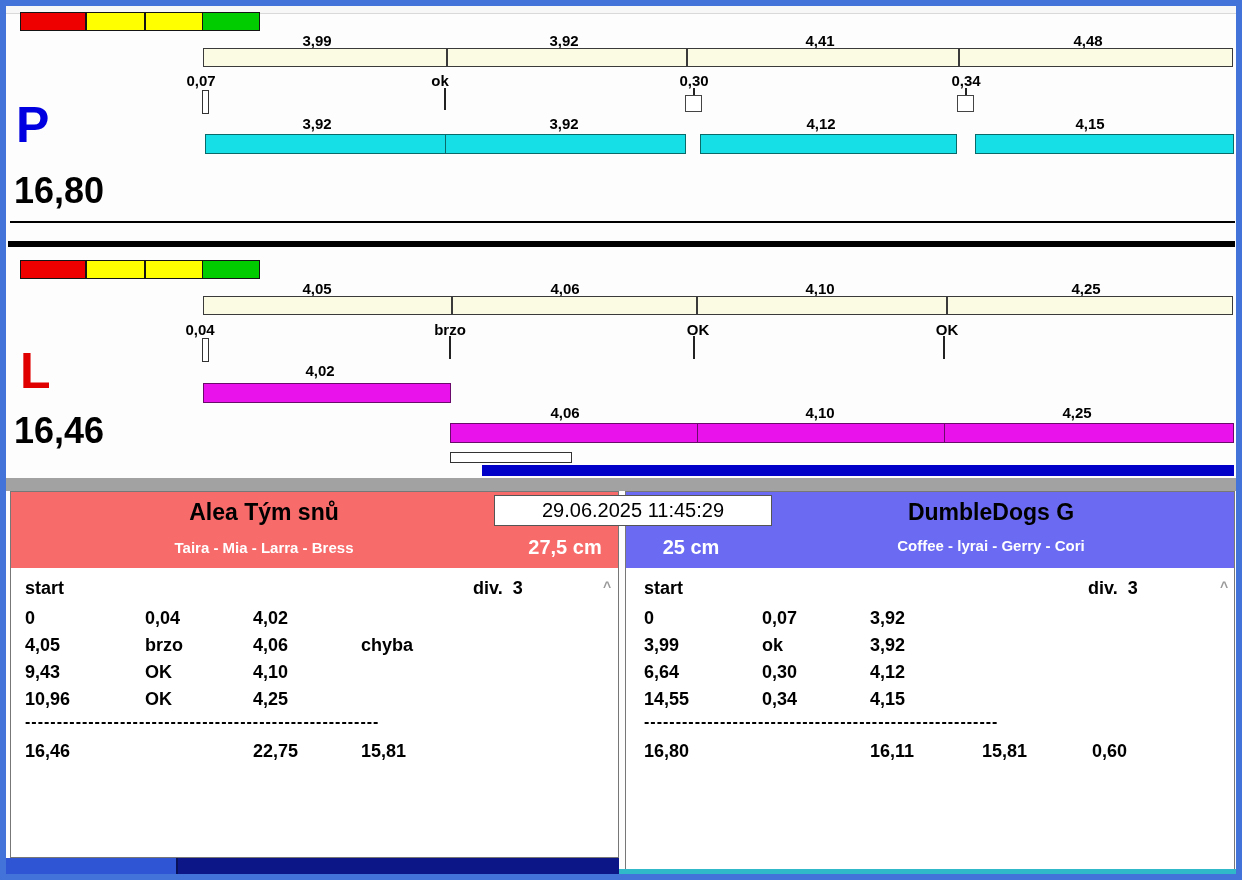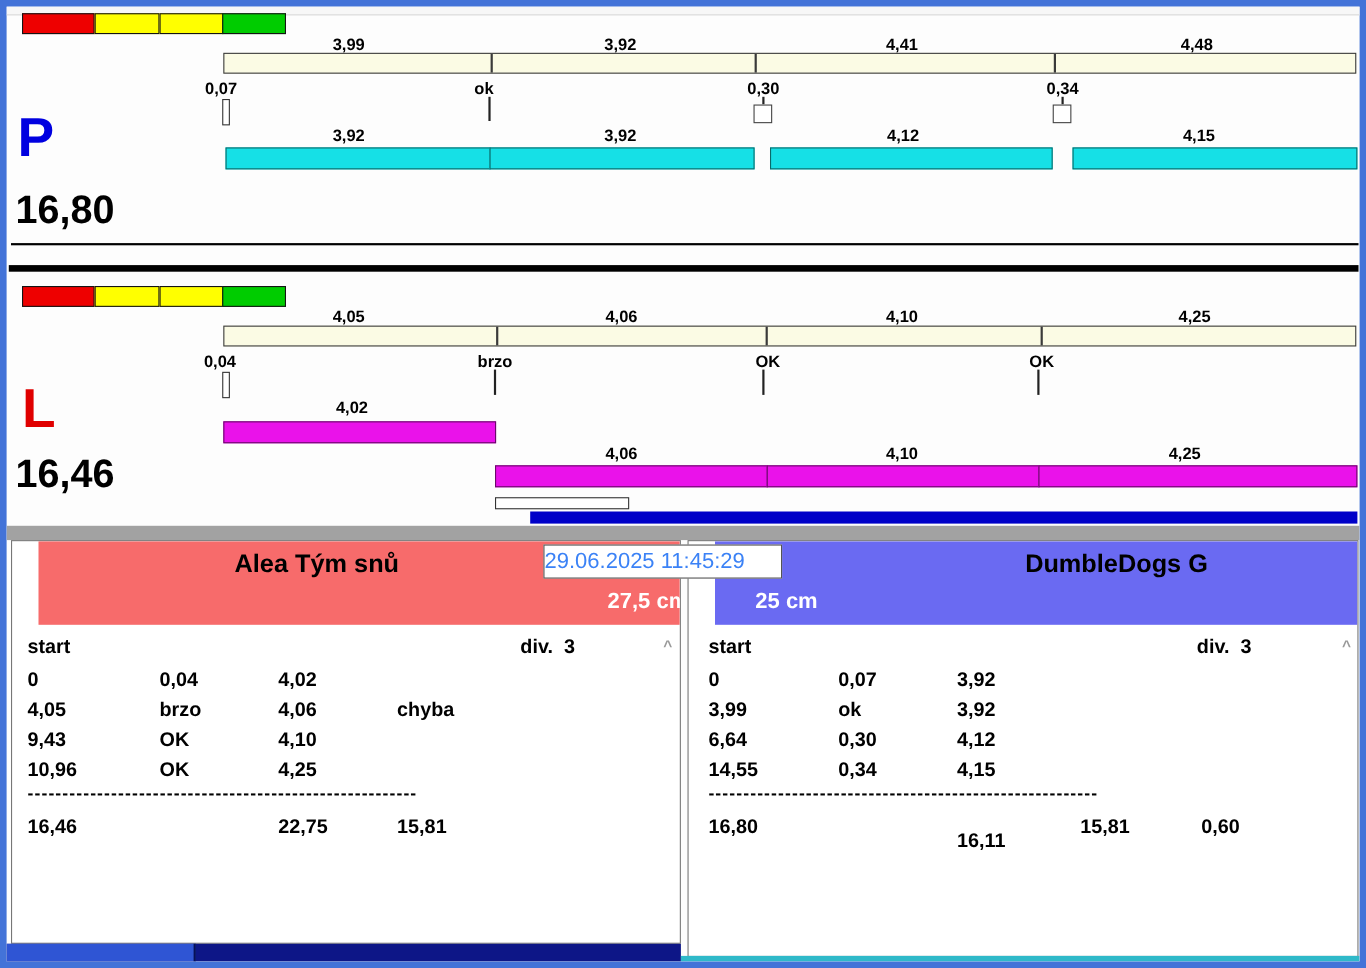--- a/index.html
+++ b/index.html
@@ -21,30 +21,30 @@
   .cyan-seg { position:absolute; height:20px; background:var(--cyan,#16e0e6); border:1px solid #0a6a6a; }
   .mag-seg { position:absolute; height:20px; background:var(--magenta,#ea12ea); border:1px solid #6a0a6a; }
   .tick { position:absolute; width:2px; background:#222; }
   .tick-hollow { position:absolute; width:7px; background:#fff; border:1px solid #333; }
   .checkbox { position:absolute; width:17px; height:17px; background:#fff; border:1px solid #444; }
   .big-letter { position:absolute; font-size:50px; font-weight:bold; line-height:1; }
   .total { position:absolute; font-size:36px; font-weight:bold; color:#000; line-height:1; }
   .thin-line { position:absolute; background:#000; }
   .gray-band { position:absolute; left:0; top:472px; width:1230px; height:13px; background:#a2a2a2; }
   .panel { position:absolute; background:#fff; border:1px solid #777; overflow:hidden; }
-  .phead { position:absolute; left:0; top:0; right:0; height:76px;margin-left:24px; }
+  .phead { position:absolute; left:0; top:0; right:0; height:76px; }
   .ptitle { position:absolute; font-size:23px; font-weight:bold; color:#000; text-align:center; white-space:nowrap; }
   .psub { position:absolute; font-size:15px; font-weight:bold; color:#fff; text-align:center; white-space:nowrap; }
   .pheight { position:absolute; font-size:20px; font-weight:bold; color:#fff; text-align:center; white-space:nowrap; }
   .cell { position:absolute; font-size:18px; font-weight:bold; color:#000; white-space:pre; line-height:1.1; }
   .dashes { position:absolute; width:372px; height:18px; overflow:hidden; white-space:nowrap;
     font-size:16px; font-weight:bold; letter-spacing:1px; color:#000; }
   .scroll-up { position:absolute; color:#9a9a9a; font-size:14px; font-weight:bold; line-height:1; }
-  .timestamp-box { position:absolute; left:488px; top:489px; width:217px; height:31px;
-    background:#fff; border:1px solid #555; text-align:left; font-size:20px; color:#3b82f6;
+  .timestamp-box { position:absolute; left:488px; top:489px; width:278px; height:31px;
+    background:#fff; border:1px solid #555; text-align:center; font-size:20px; color:#000000;
     line-height:29px; white-space:nowrap; }
   .taskbar-navy { position:absolute; left:0; top:852px; width:613px; height:16px; background:var(--taskbar-navy,#0d1687); }
   .taskbar-btn { position:absolute; left:0; top:852px; width:172px; height:16px; background:var(--taskbar-button,#2f55d4); border-right:2px solid #071058; }
   .desktop-teal { position:absolute; left:613px; top:863px; width:617px; height:5px; background:var(--desktop-teal,#2fb9c9); }
 </style>
 </head>
 <body>
 
 <div id="stage">
 
@@ -142,20 +142,21 @@
 
     <div class="tick-hollow" style="left:444px;top:446px;width:122px;height:11px"></div>
     <div style="position:absolute;left:476px;top:459px;width:752px;height:11px;background:var(--blue-bar,#0000c8)"></div>
   </div>
 
   <div class="gray-band"></div>
 
   <div class="panel" style="left:4px;top:485px;width:609px;height:367px">
     <div class="phead" style="background:var(--left-header,#f76b6b)">
       <div class="ptitle" style="left:0;top:7px;width:506px">Alea Tým snů</div>
+      <div class="psub" style="left:0;top:47px;width:506px">Taira - Mia - Larra - Bress</div>
       <div class="pheight" style="left:504px;top:44px;width:100px">27,5 cm</div>
     </div>
     <div class="cell" style="left:14px;top:87px">start</div>
     <div class="cell" style="left:462px;top:87px">div.  3</div>
 
     <div class="cell" style="left:14px;top:117px">0</div>
     <div class="cell" style="left:134px;top:117px">0,04</div>
     <div class="cell" style="left:242px;top:117px">4,02</div>
 
     <div class="cell" style="left:14px;top:144px">4,05</div>
@@ -176,20 +177,21 @@
     <div class="cell" style="left:14px;top:250px">16,46</div>
     <div class="cell" style="left:242px;top:250px">22,75</div>
     <div class="cell" style="left:350px;top:250px">15,81</div>
 
     <div class="scroll-up" style="left:592px;top:88px">^</div>
   </div>
 
   <div class="panel" style="left:619px;top:485px;width:610px;height:379px">
     <div class="phead" style="background:var(--right-header,#6a6af2)">
       <div class="ptitle" style="left:120px;top:7px;width:490px">DumbleDogs G</div>
+      <div class="psub" style="left:120px;top:45px;width:490px">Coffee - lyrai - Gerry - Cori</div>
       <div class="pheight" style="left:20px;top:44px;width:90px">25 cm</div>
     </div>
     <div class="cell" style="left:18px;top:87px">start</div>
     <div class="cell" style="left:462px;top:87px">div.  3</div>
 
     <div class="cell" style="left:18px;top:117px">0</div>
     <div class="cell" style="left:136px;top:117px">0,07</div>
     <div class="cell" style="left:244px;top:117px">3,92</div>
 
     <div class="cell" style="left:18px;top:144px">3,99</div>
@@ -200,21 +202,21 @@
     <div class="cell" style="left:136px;top:171px">0,30</div>
     <div class="cell" style="left:244px;top:171px">4,12</div>
 
     <div class="cell" style="left:18px;top:198px">14,55</div>
     <div class="cell" style="left:136px;top:198px">0,34</div>
     <div class="cell" style="left:244px;top:198px">4,15</div>
 
     <div class="dashes" style="left:18px;top:221px">--------------------------------------------------------</div>
 
     <div class="cell" style="left:18px;top:250px">16,80</div>
-    <div class="cell" style="left:244px;top:263px">16,11</div>
+    <div class="cell" style="left:244px;top:250px">16,11</div>
     <div class="cell" style="left:356px;top:250px">15,81</div>
     <div class="cell" style="left:466px;top:250px">0,60</div>
 
     <div class="scroll-up" style="left:594px;top:88px">^</div>
   </div>
 
   <div class="timestamp-box">29.06.2025 11:45:29</div>
 
   <div class="taskbar-navy"></div>
   <div class="taskbar-btn"></div>

